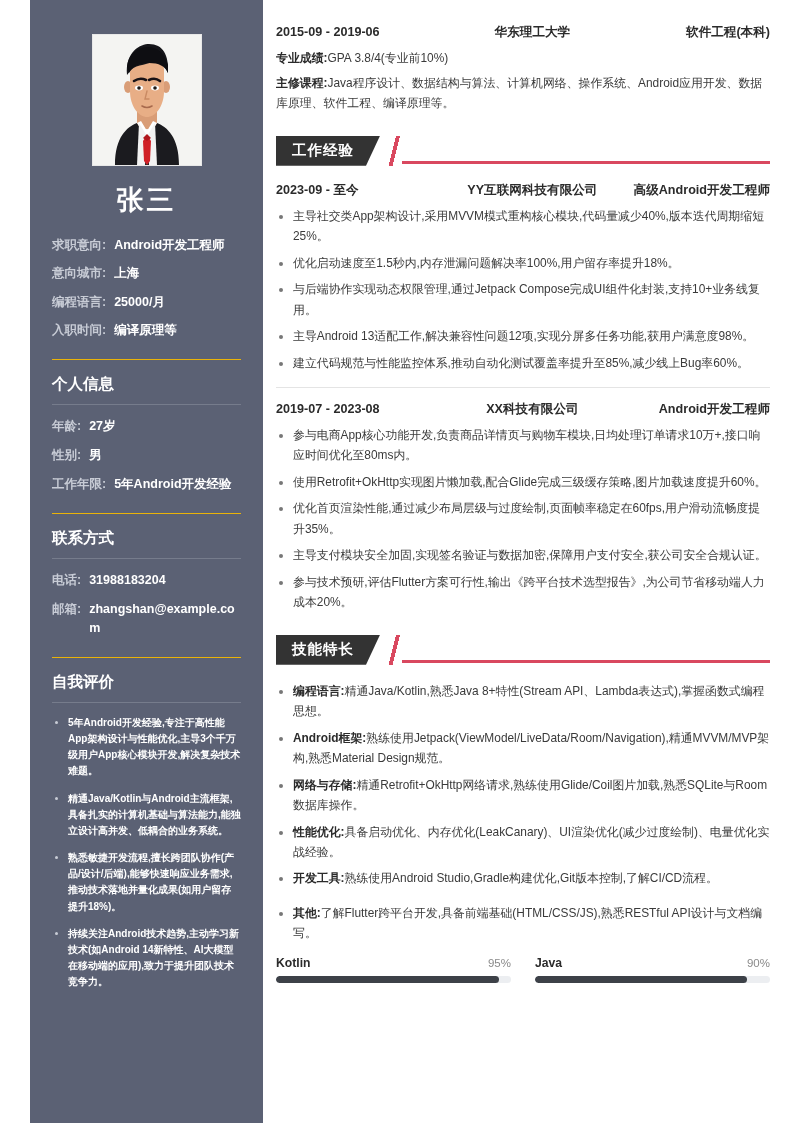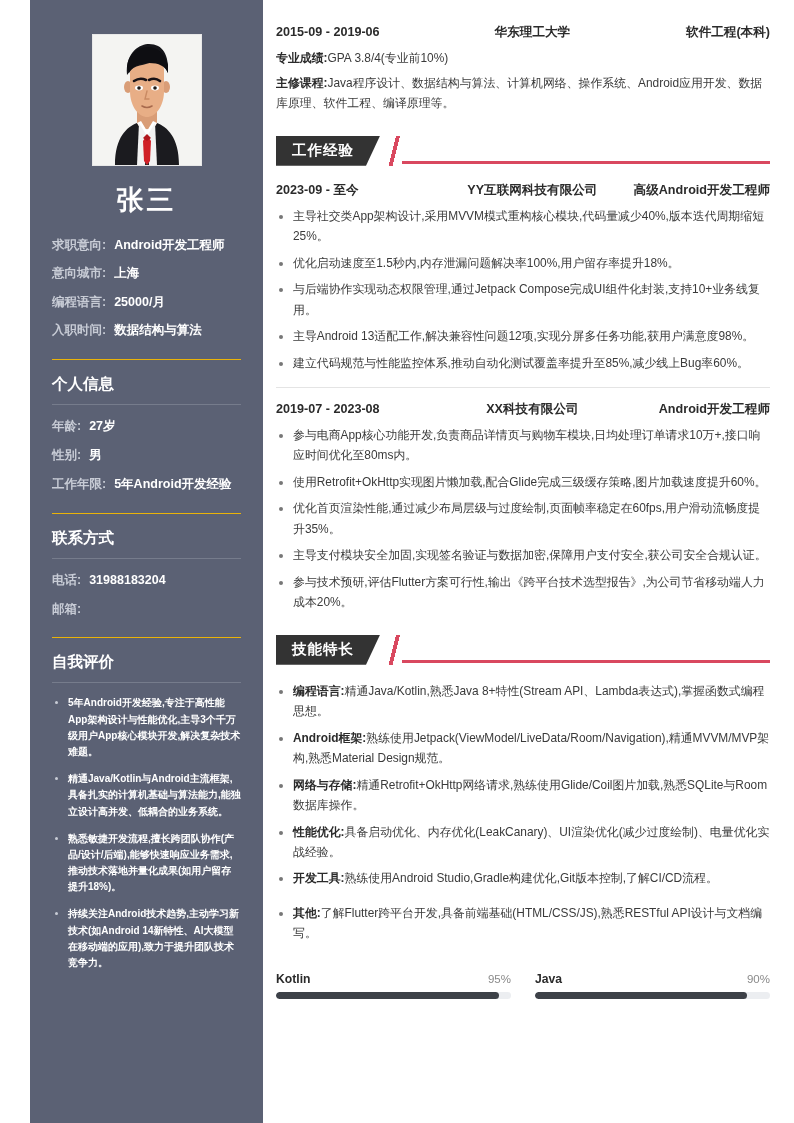--- a/index.html
+++ b/index.html
@@ -84,21 +84,21 @@
   .bullets{margin:2px 0 0 0;padding-left:17px;}
   .bullets li{
     font-size:11.9px;line-height:1.72;color:#3a3a3a;margin-bottom:6px;
   }
   .bullets li::marker{color:#777;}
   .bullets li b{color:#2b2b2b;}
   .divider{border:0;border-top:1px solid #e4e4e4;margin:14px 0 13px 0;}
   .sec-gap{height:16px;}
 
   
-  .bars{display:flex;flex-wrap:wrap;gap:0 24px;margin-top:28px;}
+  .bars{display:flex;flex-wrap:wrap;gap:0 24px;margin-top:12px;}
   .bar-item{width:calc(50% - 12px);}
   .bar-top{
     display:flex;justify-content:space-between;align-items:baseline;
     font-size:12.2px;margin-bottom:6px;
   }
   .bar-name{font-weight:bold;color:#2b2b2b;}
   .bar-pct{color:#8a8a8a;font-size:11.5px;}
   .bar-track{height:7px;background:#eceef1;border-radius:4px;overflow:hidden;}
   .bar-fill{height:100%;background:#3d4148;border-radius:4px;}
 </style>
@@ -155,21 +155,21 @@
       <div class="kv">
         <span class="k">意向城市:</span>
         <span class="v">上海</span>
       </div>
       <div class="kv">
         <span class="k">编程语言:</span>
         <span class="v">25000/月</span>
       </div>
       <div class="kv">
         <span class="k">入职时间:</span>
-        <span class="v">数据结构与算法</span>
+        <span class="v">编译原理等</span>
       </div>
     </div>
 
     <div class="side-section">
       <div class="side-h topline">个人信息</div>
       <div class="kv2">
         <span class="k">年龄:</span>
         <span class="v">27岁</span>
       </div>
       <div class="kv2">
@@ -183,20 +183,21 @@
     </div>
 
     <div class="side-section">
       <div class="side-h topline">联系方式</div>
       <div class="kv2">
         <span class="k">电话:</span>
         <span class="v">31988183204</span>
       </div>
       <div class="kv2">
         <span class="k">邮箱:</span>
+        <span class="v">zhangshan@example.com</span>
       </div>
     </div>
 
     <div class="side-section">
       <div class="side-h topline">自我评价</div>
       <ul class="eval-list">
         <li>5年Android开发经验,专注于高性能App架构设计与性能优化,主导3个千万级用户App核心模块开发,解决复杂技术难题。</li>
         <li>精通Java/Kotlin与Android主流框架,具备扎实的计算机基础与算法能力,能独立设计高并发、低耦合的业务系统。</li>
         <li>熟悉敏捷开发流程,擅长跨团队协作(产品/设计/后端),能够快速响应业务需求,推动技术落地并量化成果(如用户留存提升18%)。</li>
         <li>持续关注Android技术趋势,主动学习新技术(如Android 14新特性、AI大模型在移动端的应用),致力于提升团队技术竞争力。</li>

